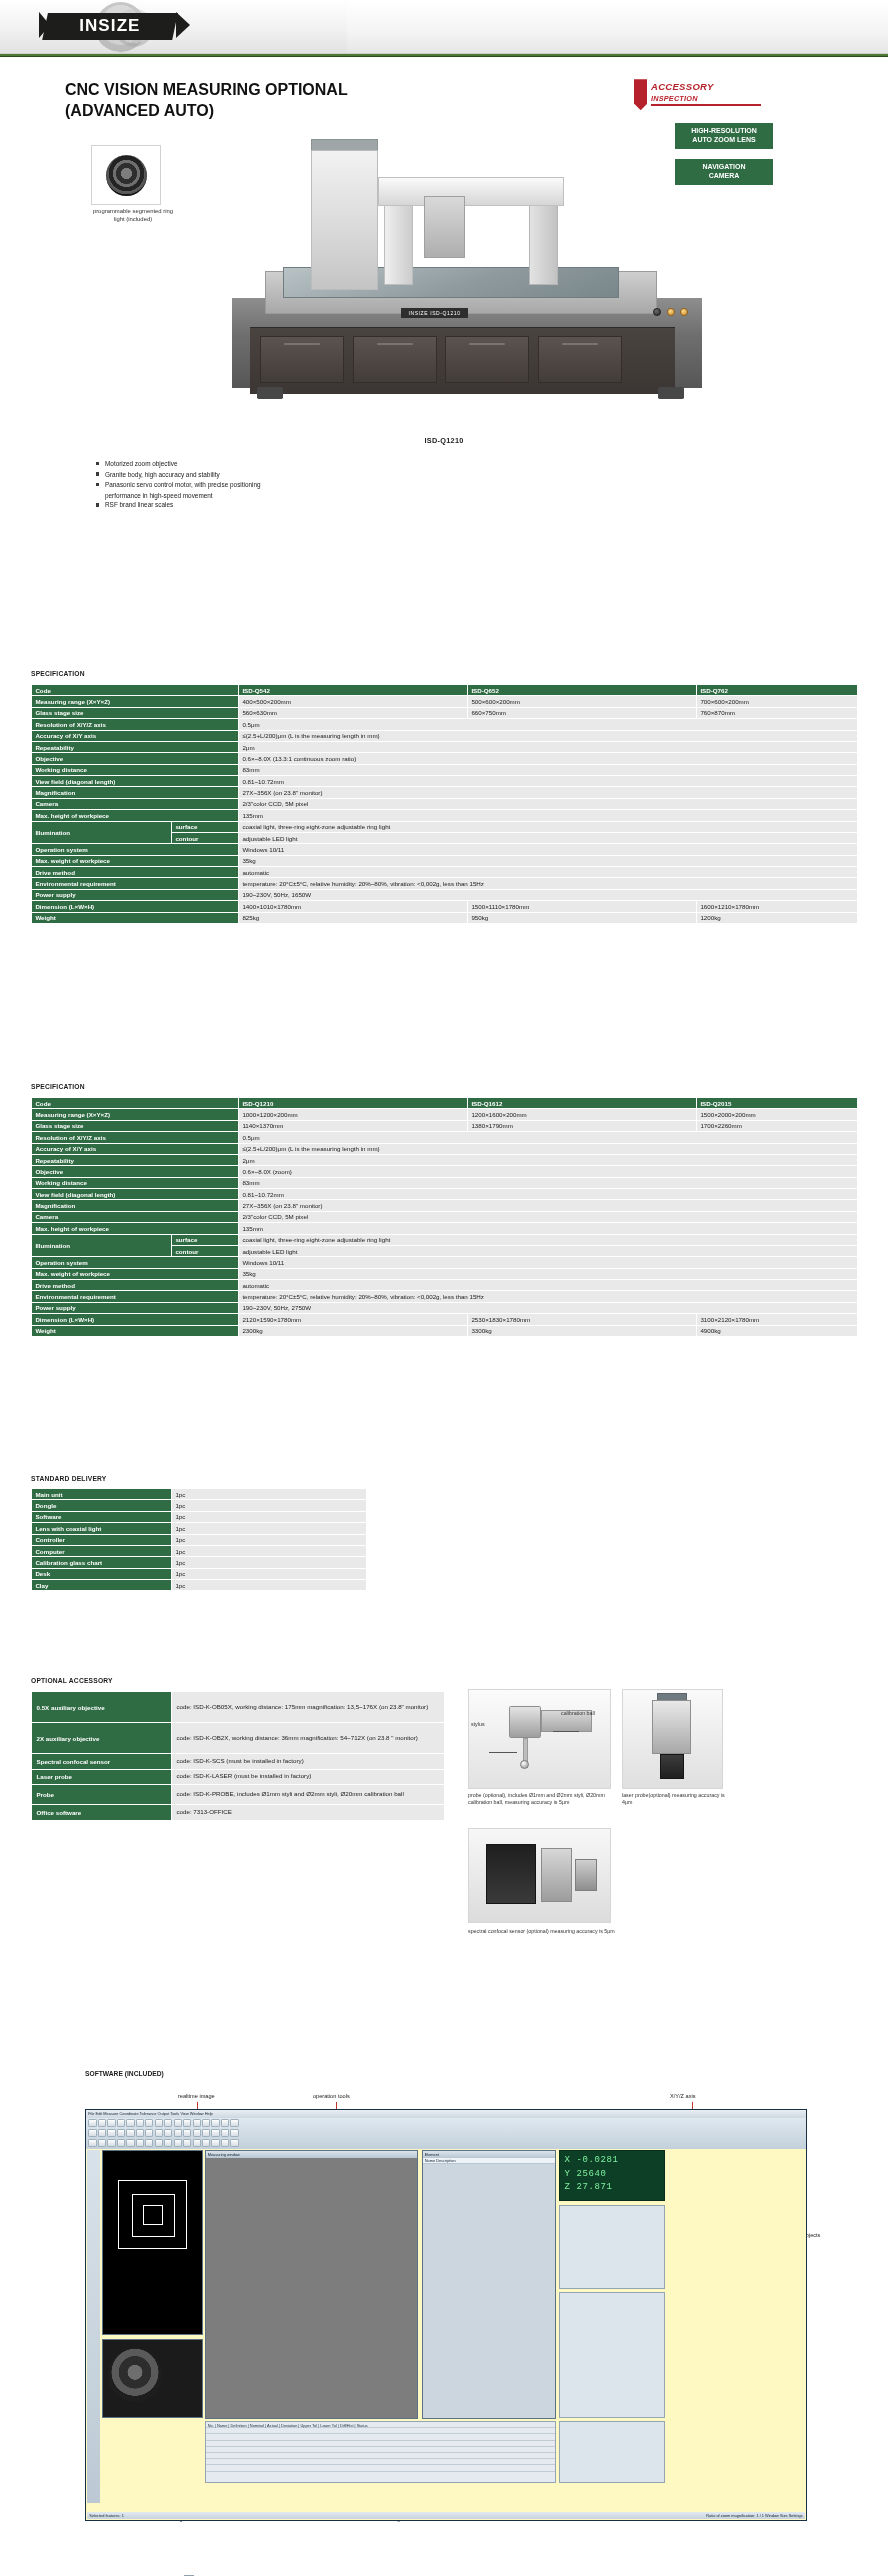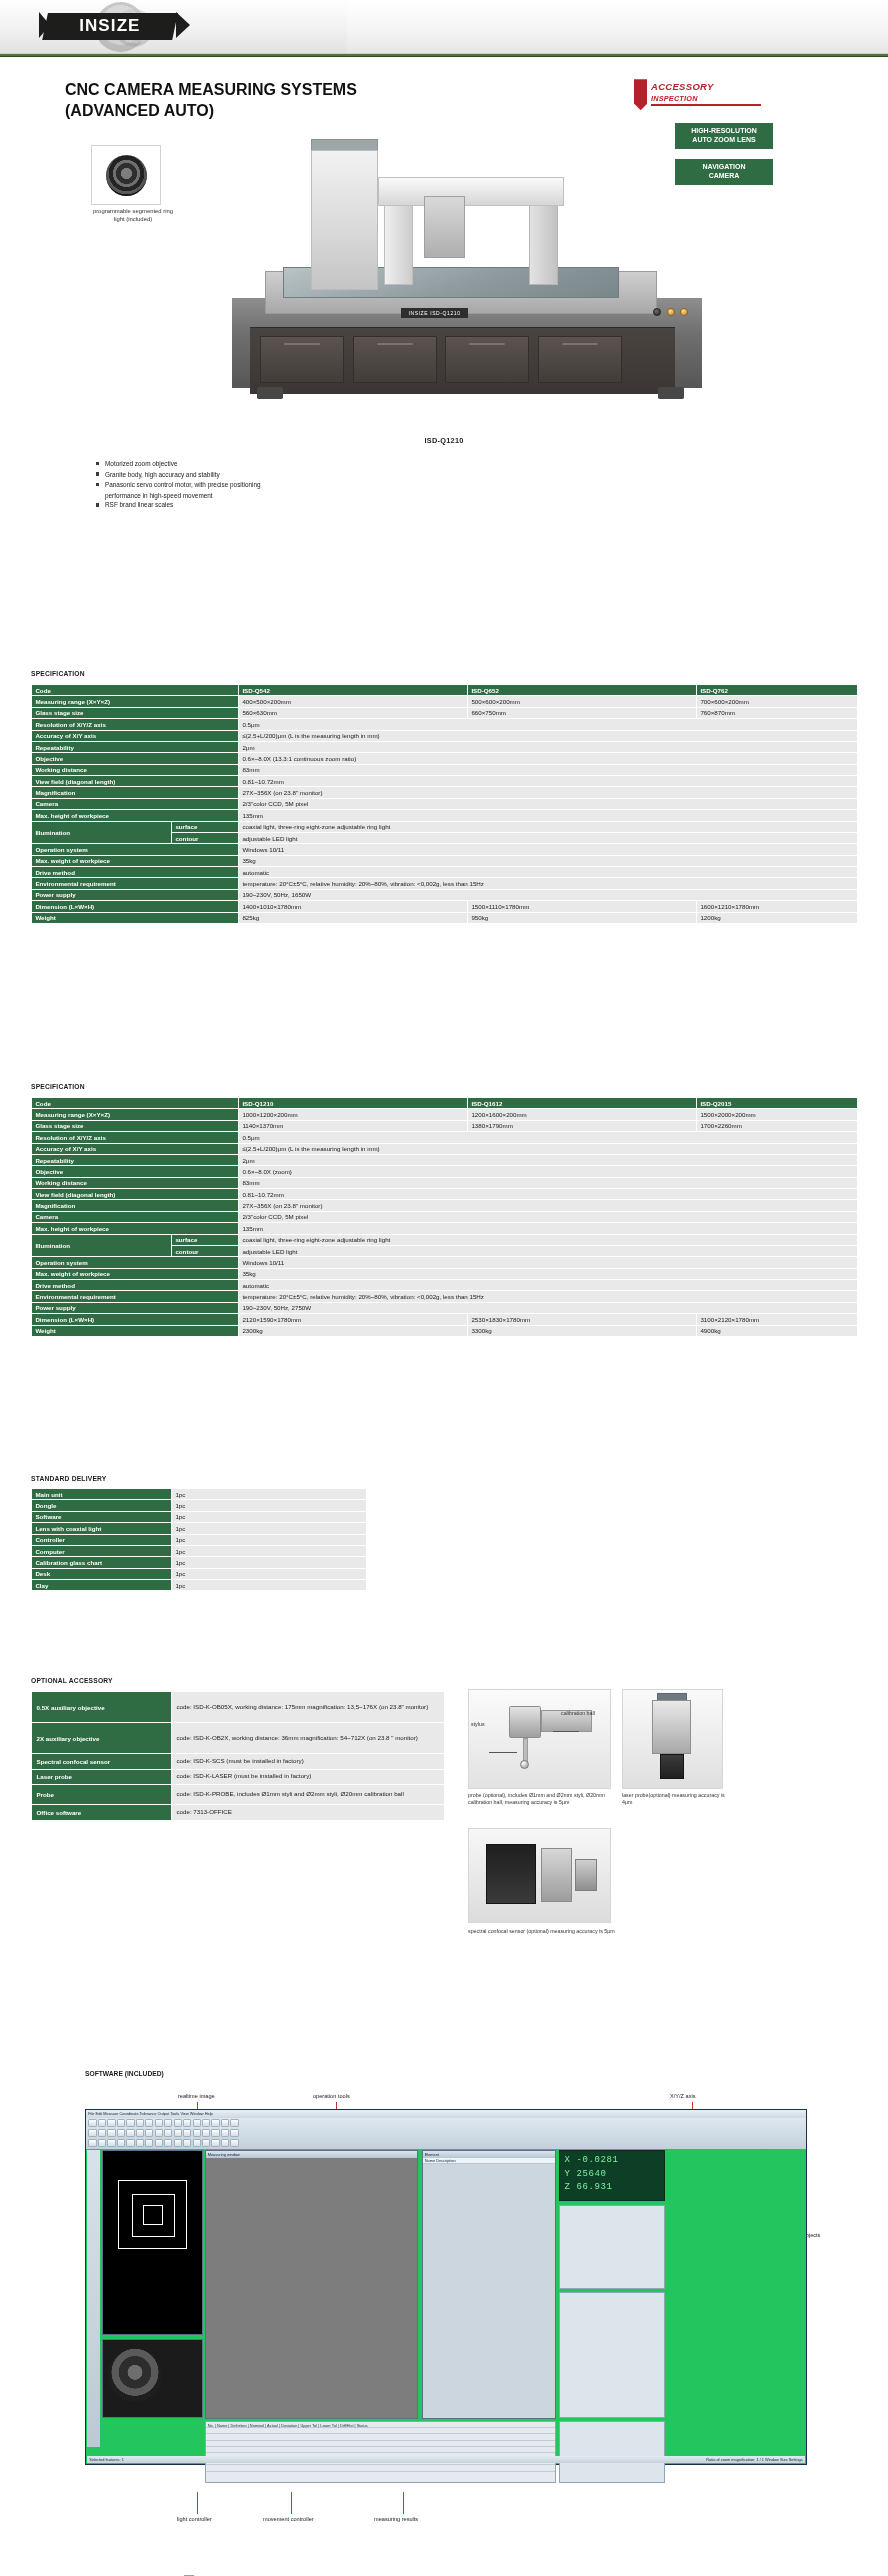--- a/index.html
+++ b/index.html
@@ -221,21 +221,21 @@
   .ls-top { position:absolute; left:34px; top:3.4px; width:30px; height:9px; background:#6f7a80; border:0.6px solid #5c666b; }
   .ls-bot { position:absolute; left:37px; top:64px; width:23.5px; height:24.6px; background:linear-gradient(180deg,#3c3c3c,#1f1f1f); border:0.6px solid #151515; }
 
   .scs-ill { position:absolute; inset:0; background:linear-gradient(180deg,#f7f7f7,#dcdcdc); }
   .scs-a { position:absolute; left:17px; top:14.5px; width:50px; height:60px; background:linear-gradient(180deg,#1f1f1f,#3a3a3a); border:0.6px solid #151515; }
   .scs-b { position:absolute; left:72px; top:19px; width:31px; height:54px; background:linear-gradient(180deg,#d7d7d7,#9c9c9c); border:0.6px solid #8b8b8b; }
   .scs-c { position:absolute; left:106px; top:30px; width:22.4px; height:32px; background:linear-gradient(180deg,#cfcfcf,#8e8e8e); border:0.6px solid #7e7e7e; }
 
   
   .sw-title { position:absolute; left:85px; top:2070px; font-size:6.7px; font-weight:bold; }
-  .sw-shot { position:absolute; left:85px; top:2109px; width:722px; height:356px; background:#22c55e; border:0.6px solid #173045; }
+  .sw-shot { position:absolute; left:85px; top:2109px; width:722px; height:412px; background:#fef9c3; border:0.6px solid #173045; }
   .sw-menubar { position:absolute; left:0; top:0; width:100%; height:7.8px; background:linear-gradient(180deg,#e9eef3,#cfd9e2); font-size:3.9px; color:#123; padding:1.1px 2.2px; }
   .sw-toolbar { position:absolute; left:0; top:7.8px; width:100%; height:31px; background:linear-gradient(180deg,#dfe8ef,#c3d0db); }
   .tb-row { position:absolute; left:2.2px; height:9px; display:flex; gap:1.1px; }
   .tb-btn { width:8.4px; height:8.4px; background:linear-gradient(180deg,#fdfdfd,#d5dde4); border:0.6px solid #9fb0bd; border-radius:1.1px; }
   .sw-left { position:absolute; left:1.1px; top:40px; width:13.4px; bottom:17px; background:linear-gradient(180deg,#d8e2ea,#bcc9d4); }
   .sw-view { position:absolute; left:15.7px; top:40px; width:101px; height:185px; background:#000; border:0.6px solid #5d7186; }
   .sq { position:absolute; border:1.1px solid #ffffff; }
   .sw-canvas { position:absolute; left:119px; top:40px; width:213px; height:269px; background:#7d7d7d; border:0.6px solid #5d7186; }
   .sw-canvas-hdr { position:absolute; left:0; top:0; width:100%; height:6.7px; background:linear-gradient(180deg,#dbe5ec,#b9c7d3); font-size:3.9px; padding:0.6px 1.7px; color:#123; }
   .sw-right { position:absolute; left:336px; top:40px; width:134px; height:269px; background:#ccd6de; border:0.6px solid #5d7186; }
@@ -271,21 +271,21 @@
       </div>
     </div>
     <div class="hdr-right"></div>
   </div>
   <div class="green-rule"></div>
   <div class="green-rule-dark"></div>
 
   <div class="topblock">
 
     <div class="prod-title">
-      <div>CNC CAMERA MEASURING SYSTEMS</div>
+      <div>CNC VISION MEASURING OPTIONAL</div>
       <div>(ADVANCED AUTO)</div>
     </div>
 
     <div class="cert-badge">
       <div class="cert-ico"></div>
       <div class="cert-txt1">ACCESSORY</div>
       <div class="cert-txt2">INSPECTION</div>
       <div class="cert-line"></div>
     </div>
 
@@ -780,21 +780,21 @@
     </div>
 
     <div class="sw-right">
       <div style="position:absolute;left:0;top:0;width:100%;height:6.7px;background:linear-gradient(180deg,#dbe5ec,#b9c7d3);font-size:3.9px;color:#123;padding:0.6px 1.7px;">Element</div>
       <div style="position:absolute;left:0;top:6.7px;width:100%;height:6.7px;background:#eef3f7;font-size:3.9px;color:#123;padding:0.6px 1.7px;border-bottom:0.6px solid #b9c7d3;">Name   Description</div>
     </div>
 
     <div class="sw-dro">
       <div>X  -0.0281</div>
       <div>Y  25640</div>
-      <div>Z  66.931</div>
+      <div>Z  27.871</div>
     </div>
 
     <div class="sw-panel" style="top:95px; width:106px; height:84px;"></div>
     <div class="sw-panel" style="top:182px; width:106px; height:126px;"></div>
 
     <div class="sw-bottom">
       <div class="sw-grid-row">No. | Name | Definition | Nominal | Actual | Deviation | Upper Tol | Lower Tol | Diff/Hist | Status</div>
       <div class="sw-grid-row"></div>
       <div class="sw-grid-row"></div>
       <div class="sw-grid-row"></div>

